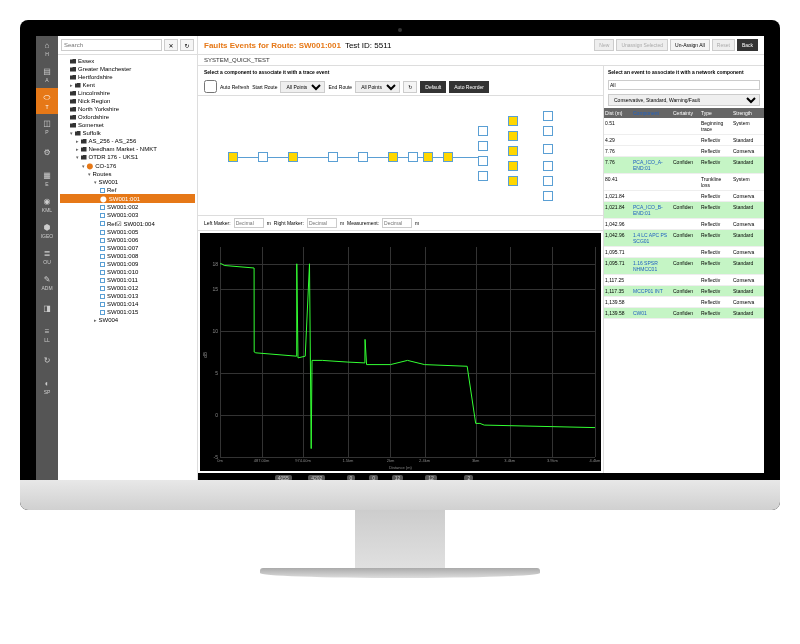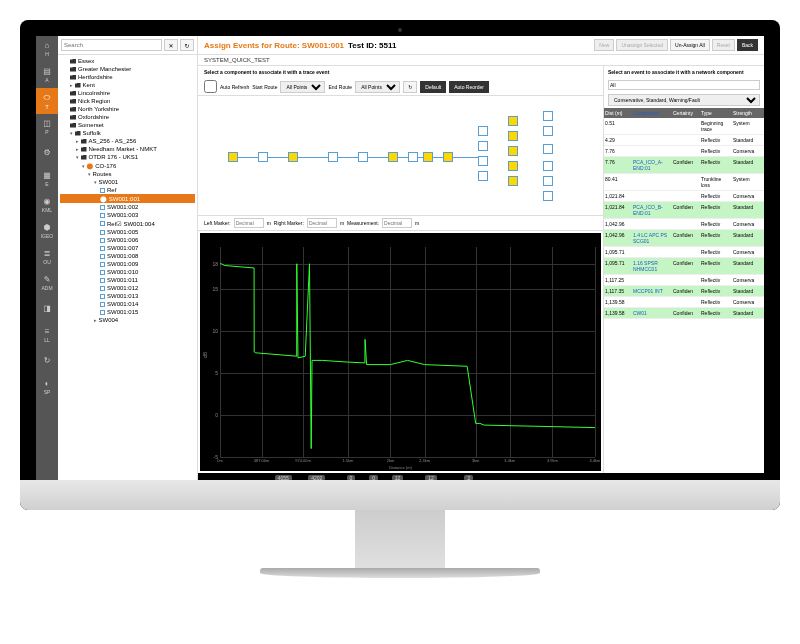--- a/index.html
+++ b/index.html
@@ -32,21 +32,21 @@
 .tree-item.sel { background: #e67817; color: #fff; }
 .folder-icon { display: inline-block; width: 6px; height: 5px; background: #333; clip-path: polygon(0 20%, 40% 20%, 50% 0, 100% 0, 100% 100%, 0 100%); }
 .arrow { font-size: 5px; color: #666; }
 .sq { display: inline-block; width: 5px; height: 5px; border: 1px solid #5a9fd4; } .ind-1 { padding-left: 10px; } .ind-2 { padding-left: 16px; }
 .ind-3 { padding-left: 22px; } .ind-4 { padding-left: 28px; } .ind-5 { padding-left: 34px; }
 .ind-6 { padding-left: 40px; }
 
 .main { flex: 1; display: flex; flex-direction: column; }
 .titlebar { display: flex; align-items: center; padding: 3px 6px; border-bottom: 1px solid #ddd; gap: 4px; }
 .title-route { color: #e67817; font-size: 8px; font-weight: bold; }
-.title-test { font-size: 8px; font-weight: bold; }
+.title-test { font-size: 8px; font-weight: normal; }
 .titlebar-actions { margin-left: auto; display: flex; gap: 2px; }
 .btn { font-size: 5px; padding: 2px 4px; border: 1px solid #ccc; background: #f5f5f5; }
 .btn.dark { background: #333; color: #fff; border-color: #333; }
 .btn.light { background: #eee; color: #aaa; }
 .subtitle { padding: 2px 6px; font-size: 6px; color: #333; border-bottom: 1px solid #ddd; }
 
 .content { flex: 1; display: flex; }
 .center { flex: 1; display: flex; flex-direction: column; border-right: 1px solid #ddd; }
 .instruction { padding: 3px 6px; font-size: 5px; font-weight: bold; }
 .toolbar { display: flex; align-items: center; gap: 3px; padding: 2px 6px; font-size: 5px; border-bottom: 1px solid #ddd; }
@@ -295,21 +295,21 @@
               </div>
               <div class="tree-item ind-5">
                 <span class="arrow">▸</span>
                 <span>SW004</span>
               </div>
             </div>
         </div>
 
         <div class="main">
           <div class="titlebar">
-            <span class="title-route">Assign Events for Route: SW001:001</span>
+            <span class="title-route">Faults Events for Route: SW001:001</span>
             <span class="title-test">Test ID: 5511</span>
             <div class="titlebar-actions">
               <button class="btn light">New</button>
               <button class="btn light">Unassign Selected</button>
               <button class="btn">Un-Assign All</button>
               <button class="btn light">Reset</button>
               <button class="btn dark">Back</button>
             </div>
           </div>
           <div class="subtitle">SYSTEM_QUICK_TEST</div>

